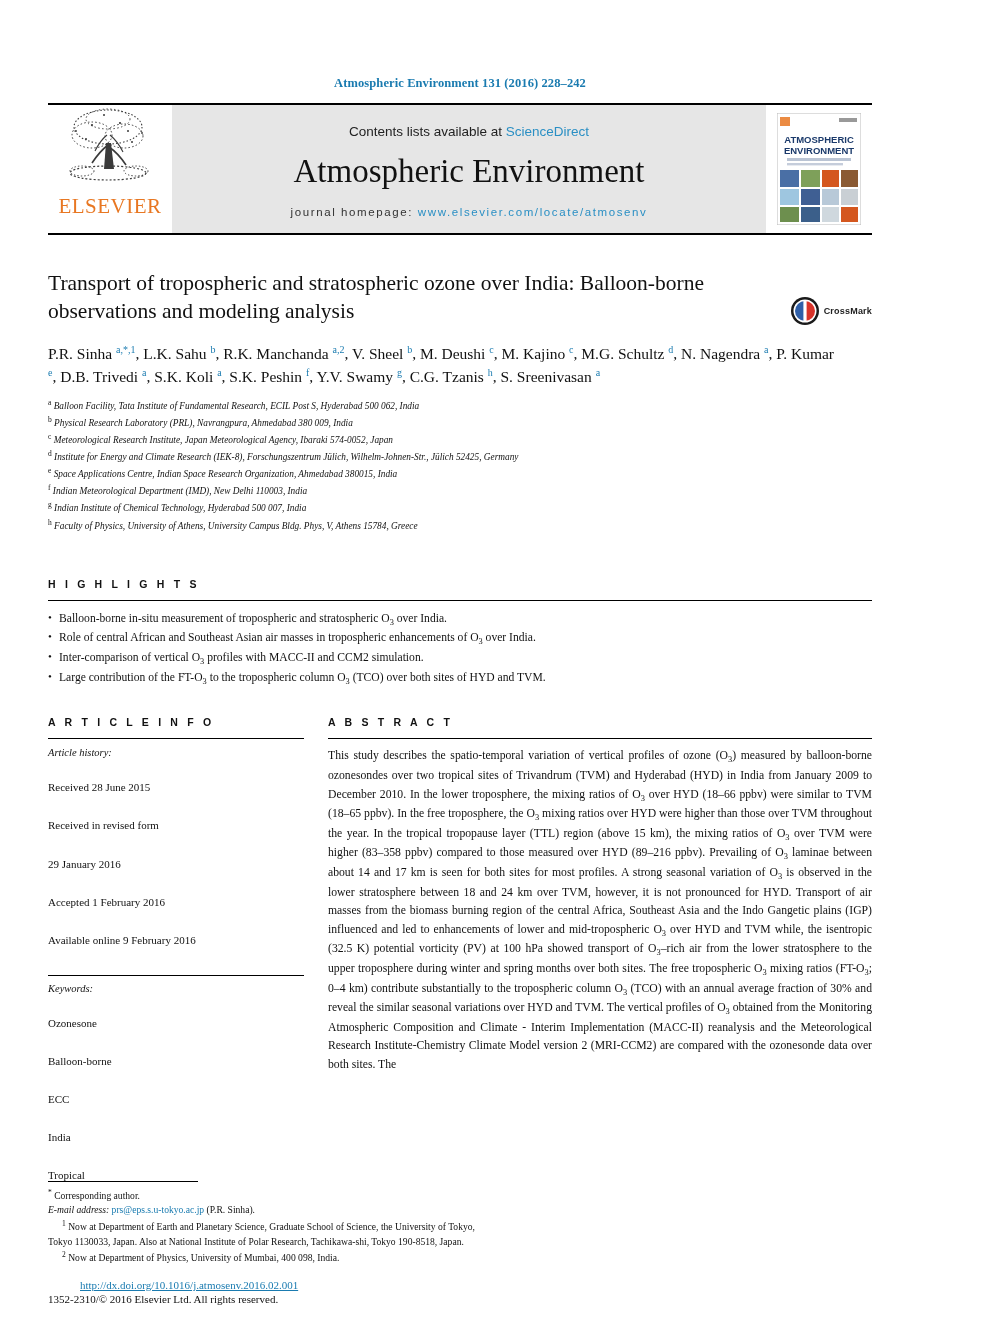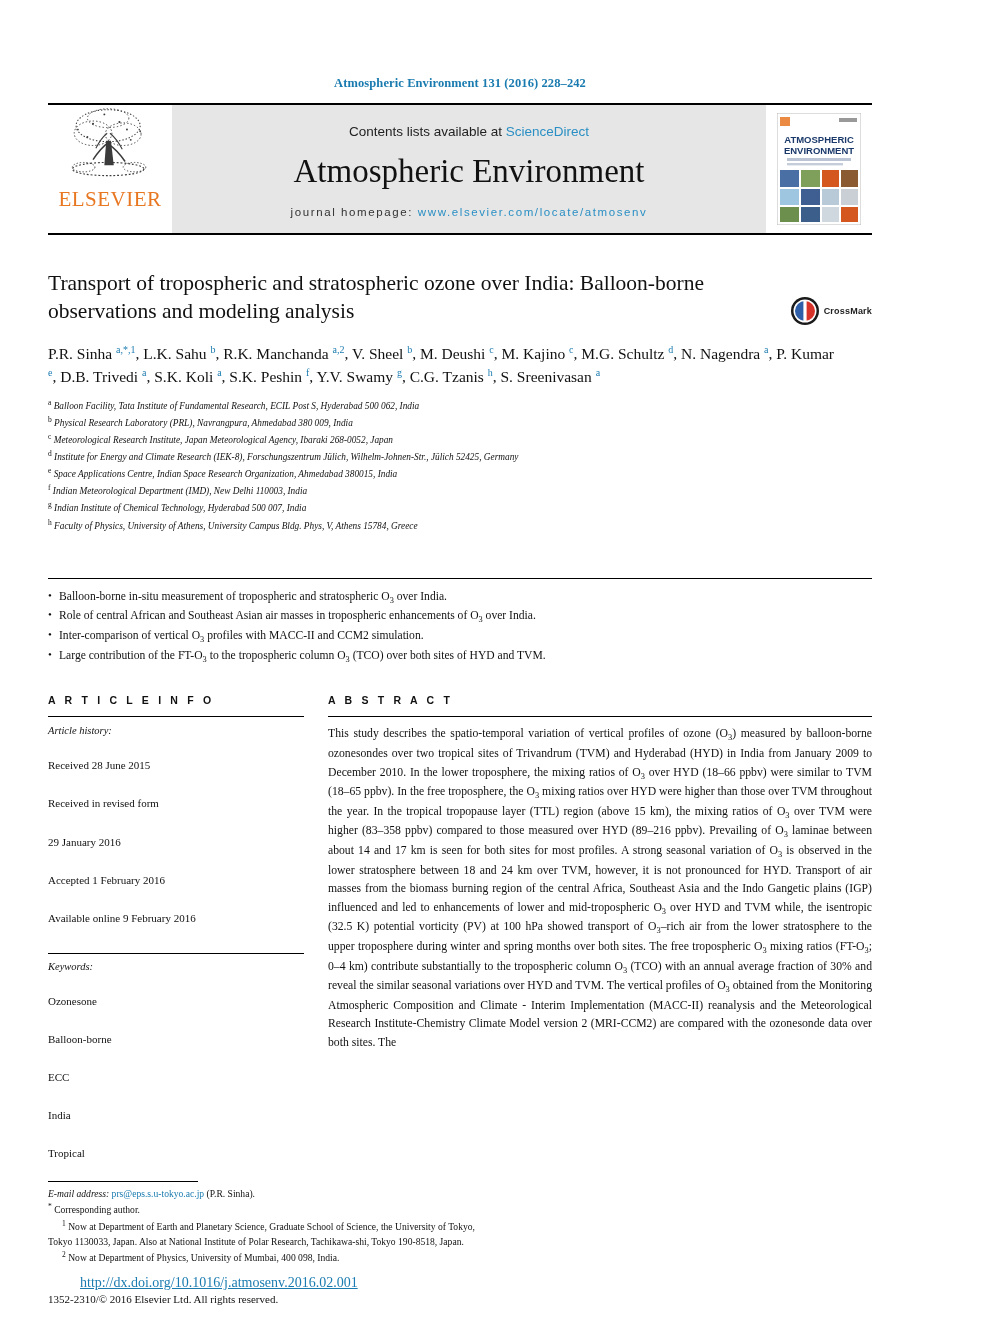--- a/index.html
+++ b/index.html
@@ -31,21 +31,21 @@
     border-bottom:2.5px solid #000;
     height:132px;
     display:flex;
     align-items:stretch;
     box-sizing:border-box;
   }
   .elsevier-logo{
     width:124px;flex:0 0 124px;
     display:flex;flex-direction:column;
     align-items:center;justify-content:space-between;
-    padding-bottom:21px;box-sizing:border-box;
+    padding-bottom:14px;box-sizing:border-box;
   }
   .tree-svg{display:block;}
   .elsevier-word{
     font-family:"Liberation Serif", serif;
     font-size:21px;letter-spacing:.5px;
     color:#e87722;font-weight:400;
     margin-top:1px;
   }
   .mast-center{
     flex:1 1 auto;
@@ -179,21 +179,21 @@
   }
   .foot-line i{font-style:italic;}
   .foot-line a{color:#1a7bb0;text-decoration:none;}
   .foot-sup{font-size:7.5px;vertical-align:super;}
 
   .doi-block{
     position:absolute;left:48px;bottom:18px;width:500px;
   }
   .doi-link{
     font-family:"Liberation Serif", serif;
-    font-size:14px;color:#1a7bb0;display:block;padding-left:32px;
+    font-size:11px;color:#1a7bb0;display:block;padding-left:32px;
   }
   .copyright{
     font-family:"Liberation Serif", serif;
     font-size:11px;color:#111;margin-top:2px;
   }
   sub{font-size:.72em;}
 </style>
 </head>
 <body>
 
@@ -280,29 +280,30 @@
       </svg>
       <span class="crossmark-label">CrossMark</span>
     </div>
   </div>
 
   <div class="authors">P.R. Sinha <sup>a,*,1</sup>, L.K. Sahu <sup>b</sup>, R.K. Manchanda <sup>a,2</sup>, V. Sheel <sup>b</sup>, M. Deushi <sup>c</sup>, M. Kajino <sup>c</sup>, M.G. Schultz <sup>d</sup>, N. Nagendra <sup>a</sup>, P. Kumar <sup>e</sup>, D.B. Trivedi <sup>a</sup>, S.K. Koli <sup>a</sup>, S.K. Peshin <sup>f</sup>, Y.V. Swamy <sup>g</sup>, C.G. Tzanis <sup>h</sup>, S. Sreenivasan <sup>a</sup></div>
 
   <div class="affils">
     <div><sup>a</sup> <span>Balloon Facility, Tata Institute of Fundamental Research, ECIL Post S, Hyderabad 500 062, India</span></div>
     <div><sup>b</sup> <span>Physical Research Laboratory (PRL), Navrangpura, Ahmedabad 380 009, India</span></div>
-    <div><sup>c</sup> <span>Meteorological Research Institute, Japan Meteorological Agency, Ibaraki 268-0052, Japan</span></div>
+    <div><sup>c</sup> <span>Meteorological Research Institute, Japan Meteorological Agency, Ibaraki 574-0052, Japan</span></div>
     <div><sup>d</sup> <span>Institute for Energy and Climate Research (IEK-8), Forschungszentrum Jülich, Wilhelm-Johnen-Str., Jülich 52425, Germany</span></div>
     <div><sup>e</sup> <span>Space Applications Centre, Indian Space Research Organization, Ahmedabad 380015, India</span></div>
     <div><sup>f</sup> <span>Indian Meteorological Department (IMD), New Delhi 110003, India</span></div>
     <div><sup>g</sup> <span>Indian Institute of Chemical Technology, Hyderabad 500 007, India</span></div>
     <div><sup>h</sup> <span>Faculty of Physics, University of Athens, University Campus Bldg. Phys, V, Athens 15784, Greece</span></div>
   </div>
 
   <div class="highlights">
+    <div class="sec-label">H I G H L I G H T S</div>
     <div class="rule"></div>
     <ul class="hl-list">
       <li>Balloon-borne in-situ measurement of tropospheric and stratospheric O<sub>3</sub> over India.</li>
       <li>Role of central African and Southeast Asian air masses in tropospheric enhancements of O<sub>3</sub> over India.</li>
       <li>Inter-comparison of vertical O<sub>3</sub> profiles with MACC-II and CCM2 simulation.</li>
       <li>Large contribution of the FT-O<sub>3</sub> to the tropospheric column O<sub>3</sub> (TCO) over both sites of HYD and TVM.</li>
     </ul>
   </div>
 
   <div class="cols">
@@ -330,28 +331,28 @@
     <div class="col-right">
       <div class="sec-label">A B S T R A C T</div>
       <div class="rule"></div>
       <div class="abstract-body">This study describes the spatio-temporal variation of vertical profiles of ozone (O<sub>3</sub>) measured by balloon-borne ozonesondes over two tropical sites of Trivandrum (TVM) and Hyderabad (HYD) in India from January 2009 to December 2010. In the lower troposphere, the mixing ratios of O<sub>3</sub> over HYD (18–66 ppbv) were similar to TVM (18–65 ppbv). In the free troposphere, the O<sub>3</sub> mixing ratios over HYD were higher than those over TVM throughout the year. In the tropical tropopause layer (TTL) region (above 15 km), the mixing ratios of O<sub>3</sub> over TVM were higher (83–358 ppbv) compared to those measured over HYD (89–216 ppbv). Prevailing of O<sub>3</sub> laminae between about 14 and 17 km is seen for both sites for most profiles. A strong seasonal variation of O<sub>3</sub> is observed in the lower stratosphere between 18 and 24 km over TVM, however, it is not pronounced for HYD. Transport of air masses from the biomass burning region of the central Africa, Southeast Asia and the Indo Gangetic plains (IGP) influenced and led to enhancements of lower and mid-tropospheric O<sub>3</sub> over HYD and TVM while, the isentropic (32.5 K) potential vorticity (PV) at 100 hPa showed transport of O<sub>3</sub>–rich air from the lower stratosphere to the upper troposphere during winter and spring months over both sites. The free tropospheric O<sub>3</sub> mixing ratios (FT-O<sub>3</sub>; 0–4 km) contribute substantially to the tropospheric column O<sub>3</sub> (TCO) with an annual average fraction of 30% and reveal the similar seasonal variations over HYD and TVM. The vertical profiles of O<sub>3</sub> obtained from the Monitoring Atmospheric Composition and Climate - Interim Implementation (MACC-II) reanalysis and the Meteorological Research Institute-Chemistry Climate Model version 2 (MRI-CCM2) are compared with the ozonesonde data over both sites. The</div>
     </div>
   </div>
 
   <div class="foot">
     <div class="foot-rule"></div>
     <div class="foot-line ind">
+      <span class="foot-sup">*</span>
+      <span>Corresponding author.</span>
+    </div>
+    <div class="foot-line ind">
       <i>E-mail address:</i>
       <a href="#">prs@eps.s.u-tokyo.ac.jp</a>
       <span>(P.R. Sinha).</span>
     </div>
-    <div class="foot-line ind">
-      <span class="foot-sup">*</span>
-      <span>Corresponding author.</span>
-    </div>
     <div class="foot-line">
       <span class="foot-sup" style="padding-left:14px">1</span>
       <span>Now at Department of Earth and Planetary Science, Graduate School of Science, the University of Tokyo, Tokyo 1130033, Japan. Also at National Institute of Polar Research, Tachikawa-shi, Tokyo 190-8518, Japan.</span>
     </div>
     <div class="foot-line">
       <span class="foot-sup" style="padding-left:14px">2</span>
       <span>Now at Department of Physics, University of Mumbai, 400 098, India.</span>
     </div>
   </div>
 

